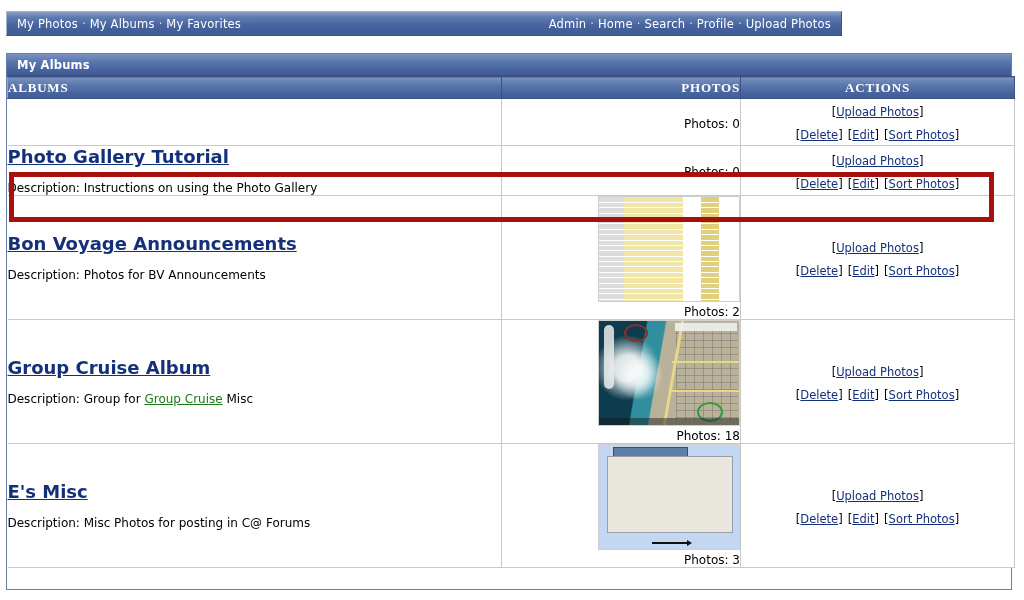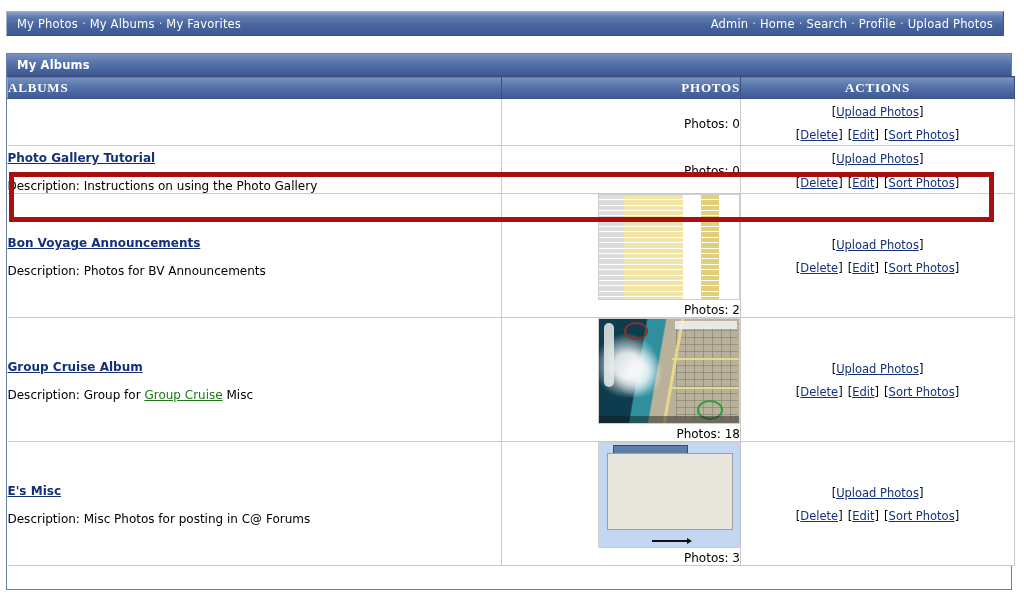--- a/index.html
+++ b/index.html
@@ -11,21 +11,21 @@
     height: 600px;
     overflow: hidden;
     font-family: "DejaVu Sans", "Liberation Sans", sans-serif;
   }
 
   
   .navbar {
     position: absolute;
     left: 6px;
     top: 11px;
-    width: 998px;
+    width: 836px;
     height: 25px;
     box-sizing: border-box;
     background: linear-gradient(to bottom, #8ba0c8 0%, #5f7cb0 22%, #46639e 60%, #3f5b96 100%);
     border: 1px solid #3d5182;
     border-top-color: #9fb2d4;
     border-left-color: #9fb2d4;
     display: flex;
     align-items: center;
     justify-content: space-between;
     padding: 0 10px;
@@ -122,21 +122,21 @@
     padding: 0;
     background: #ffffff;
   }
   td.cell-actions { border-right: none; }
 
   .album-cell {
     padding: 9px 12px 11px 14px;
     vertical-align: middle;
   }
   .album-title {
-    font-size: 12px;
+    font-size: 18px;
     font-weight: bold;
     color: #14307a;
     text-decoration: underline;
     display: inline-block;
     margin-bottom: 14px;
   }
   .album-desc {
     font-size: 12px;
     color: #000000;
   }

